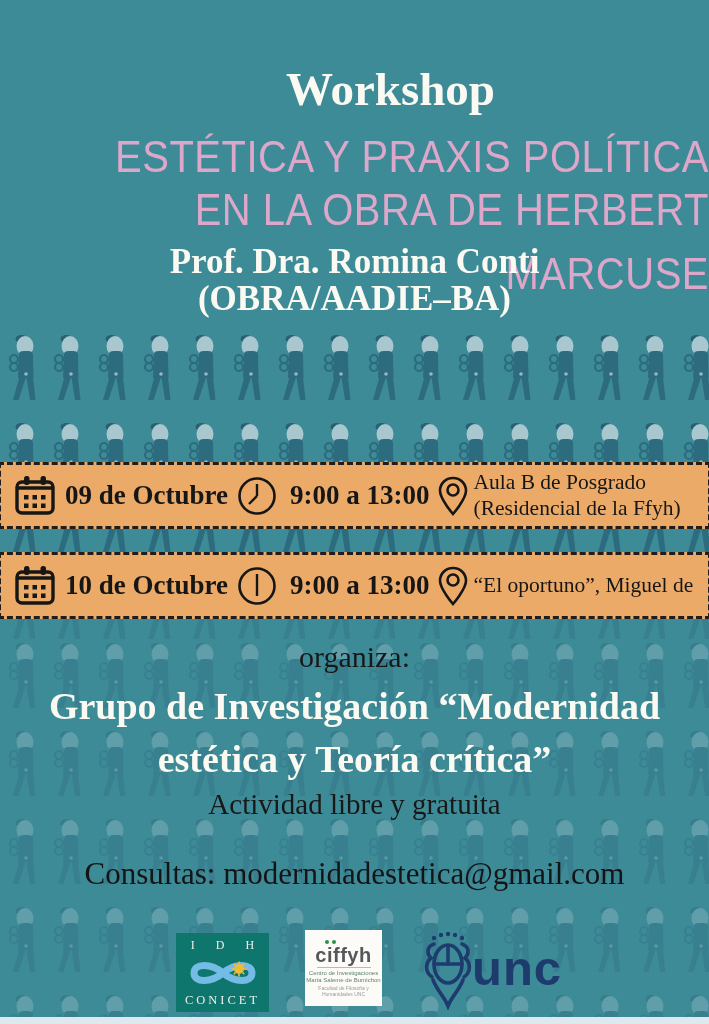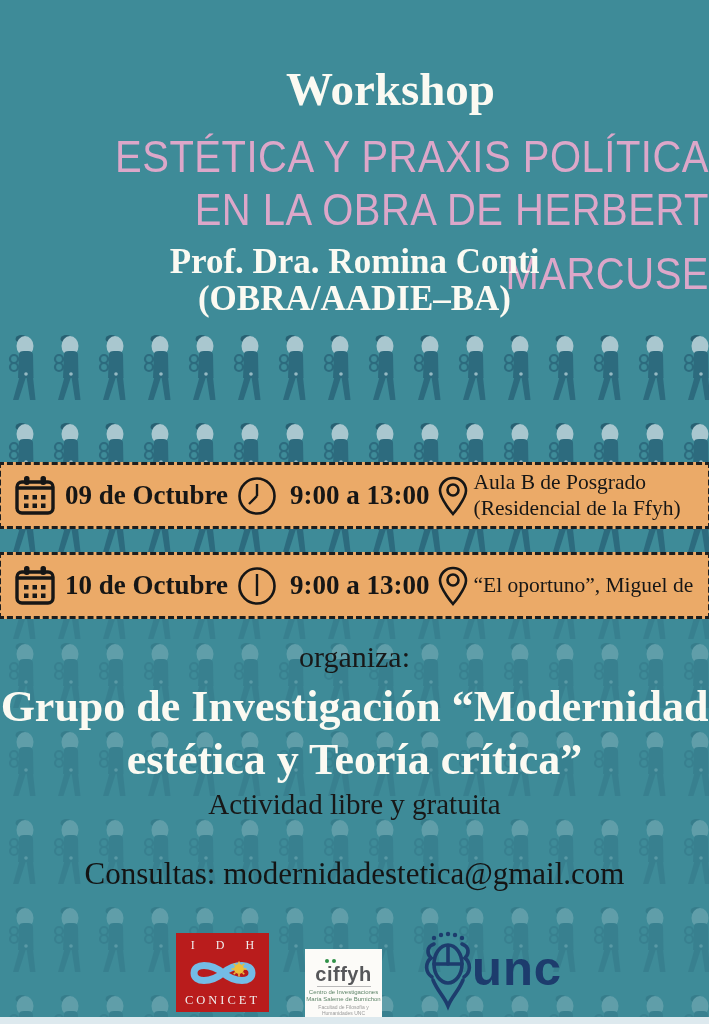--- a/index.html
+++ b/index.html
@@ -60,44 +60,44 @@
   .b-time { font-size:27px; font-weight:bold; margin-left:12px; white-space:nowrap; }
   .b-loc  { font-size:21.5px; font-weight:normal; line-height:1.18; margin-left:2px; white-space:nowrap; }
 
   
   .organiza {
     position:absolute; top:640px; left:0; width:709px; text-align:center;
     color:#181818; font-size:30px; z-index:6;
   }
   .group-name {
     position:absolute; top:680px; left:0; width:709px; text-align:center;
-    color:#fbfaf2; font-size:44px; font-weight:bold; line-height:53px; z-index:6;
+    color:#fbfaf2; font-size:38px; font-weight:bold; line-height:53px; z-index:6;
   }
   .free-note {
     position:absolute; top:788px; left:0; width:709px; text-align:center;
     color:#181818; font-size:29px; z-index:6;
   }
   .contact {
     position:absolute; top:856px; left:0; width:709px; text-align:center;
     color:#141414; font-size:31px; z-index:6;
   }
 
   
   .logos { position:absolute; top:930px; left:0; width:709px; height:86px; z-index:6; }
 
   .conicet-box {
     position:absolute; left:176px; top:3px; width:93px; height:79px;
-    background:#b91c1c; color:#efefef; display:flex; flex-direction:column;
+    background:#0f766e; color:#efefef; display:flex; flex-direction:column;
     align-items:center; justify-content:space-between; padding:5px 4px 4px;
   }
   .idh-label { font-size:12px; letter-spacing:0; word-spacing:18px; }
   .conicet-label { font-size:12.5px; letter-spacing:3px; }
 
   .ciffyh-box {
-    position:absolute; left:305px; top:19px; width:77px; height:76px;
+    position:absolute; left:305px; top:0; width:77px; height:76px;
     background:#fcfbf8; display:flex; flex-direction:column; align-items:center;
     justify-content:center; font-family:"Liberation Sans", sans-serif;
   }
   .ciffyh-dots { display:flex; gap:3px; margin:0 0 1px -26px; }
   .ciffyh-dots i { width:4px; height:4px; border-radius:50%; background:#2f9147; }
   .ciffyh-name { color:#56575a; font-weight:bold; font-size:20px; letter-spacing:.5px; line-height:20px; }
   .ciffyh-rule { width:54px; height:1px; background:#b9b9b9; margin:2px 0 2px; }
   .ciffyh-small { color:#5d8468; font-size:6px; line-height:7px; text-align:center; }
   .ciffyh-tiny  { color:#9a9a9a; font-size:5px; line-height:6px; margin-top:1px; text-align:center; }
 

